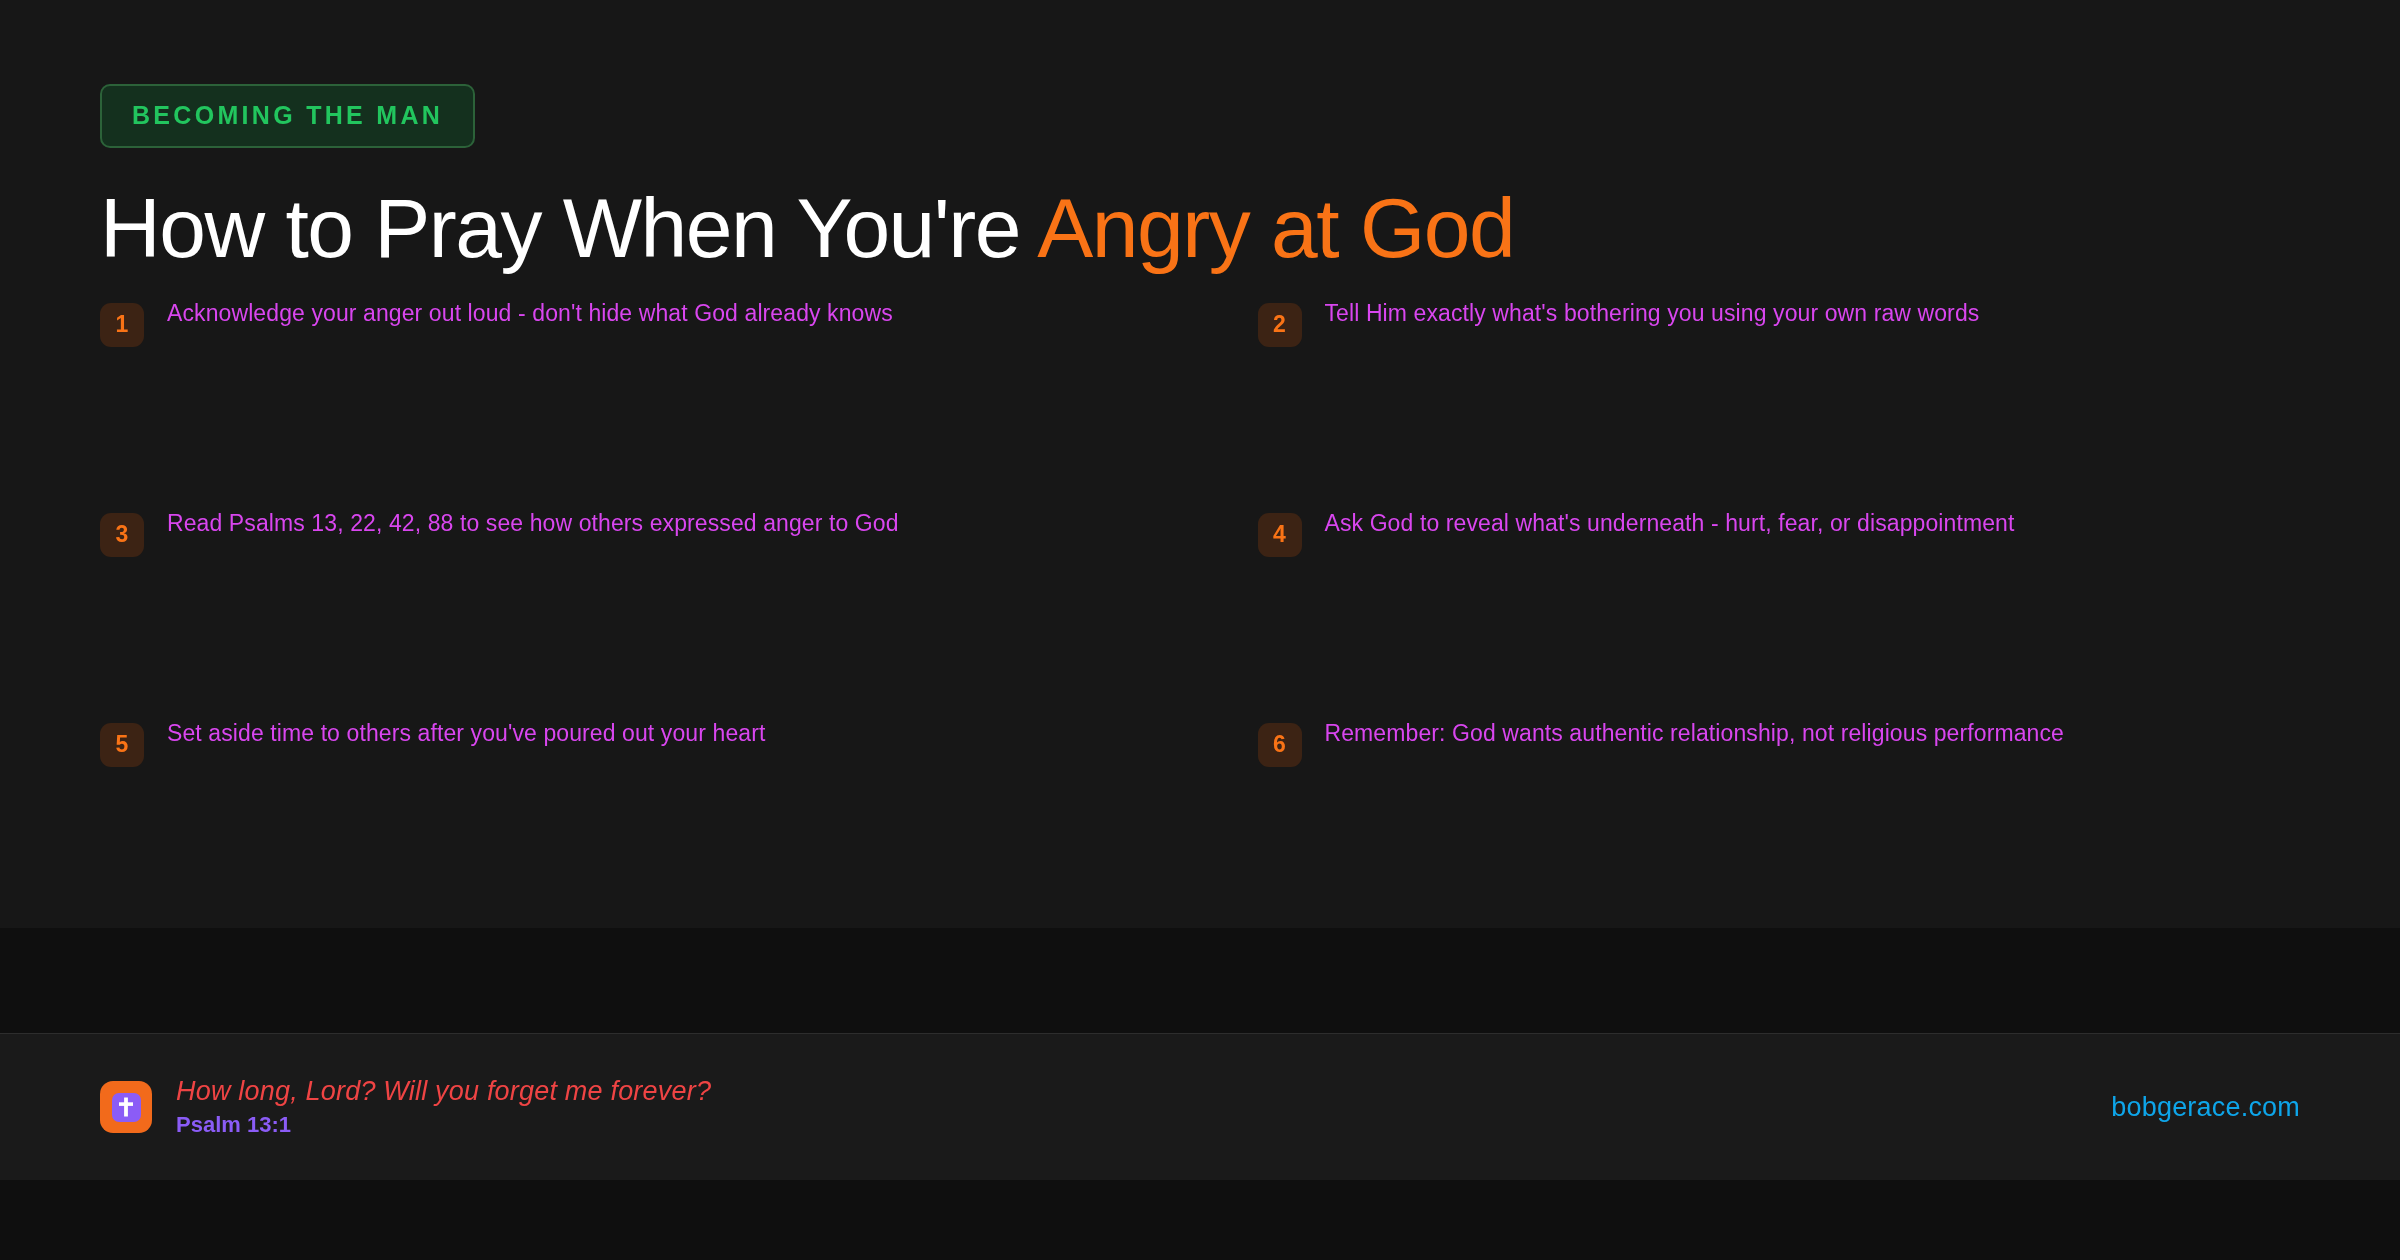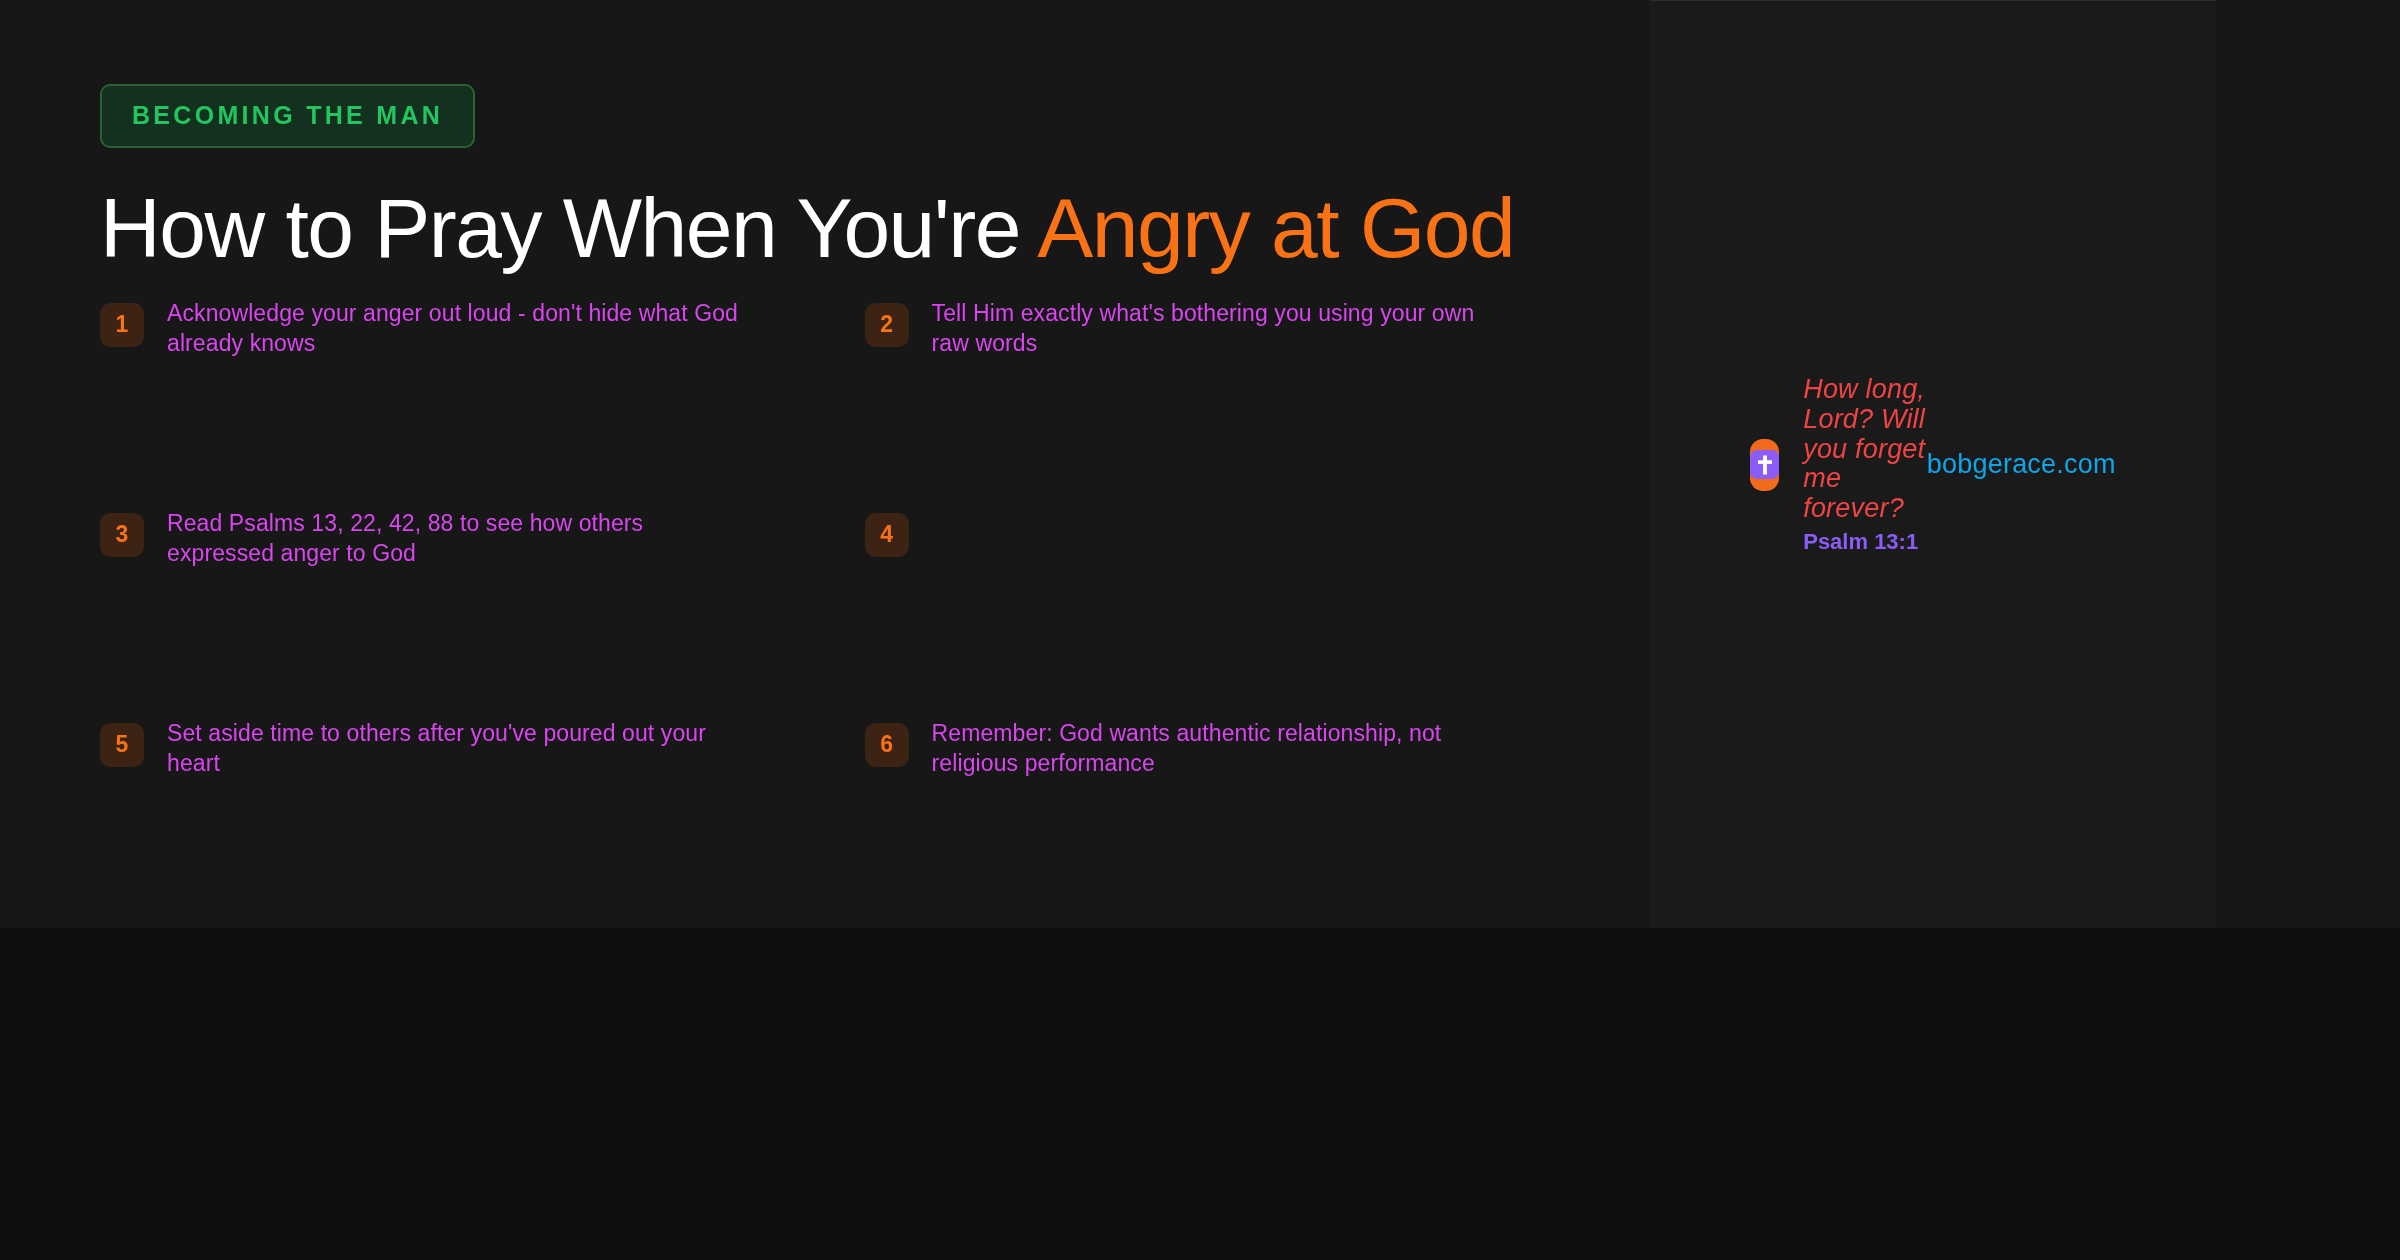--- a/index.html
+++ b/index.html
@@ -11,22 +11,21 @@
     font-family: "Liberation Sans", sans-serif;
     overflow: hidden;
   }
 
   #slide {
     position: relative;
     width: 2400px;
     height: 928px;
     background: #171717;
     display: flex;
-    flex-direction: row;
-    gap: 36px;
+    flex-direction: column;
   }
 
   
   .content {
     flex: 0 0 1033px;
     padding: 84px 100px 0 100px;
   }
 
   
   .badge {
@@ -183,20 +182,21 @@
         <div class="point-text">Tell Him exactly what's bothering you using your own raw words</div>
       </div>
 
       <div class="point">
         <div class="point-num">3</div>
         <div class="point-text">Read Psalms 13, 22, 42, 88 to see how others expressed anger to God</div>
       </div>
 
       <div class="point">
         <div class="point-num">4</div>
+        <div class="point-text">Ask God to reveal what's underneath - hurt, fear, or disappointment</div>
       </div>
 
       <div class="point">
         <div class="point-num">5</div>
         <div class="point-text">Set aside time to others after you've poured out your heart</div>
       </div>
 
       <div class="point">
         <div class="point-num">6</div>
         <div class="point-text">Remember: God wants authentic relationship, not religious performance</div>

